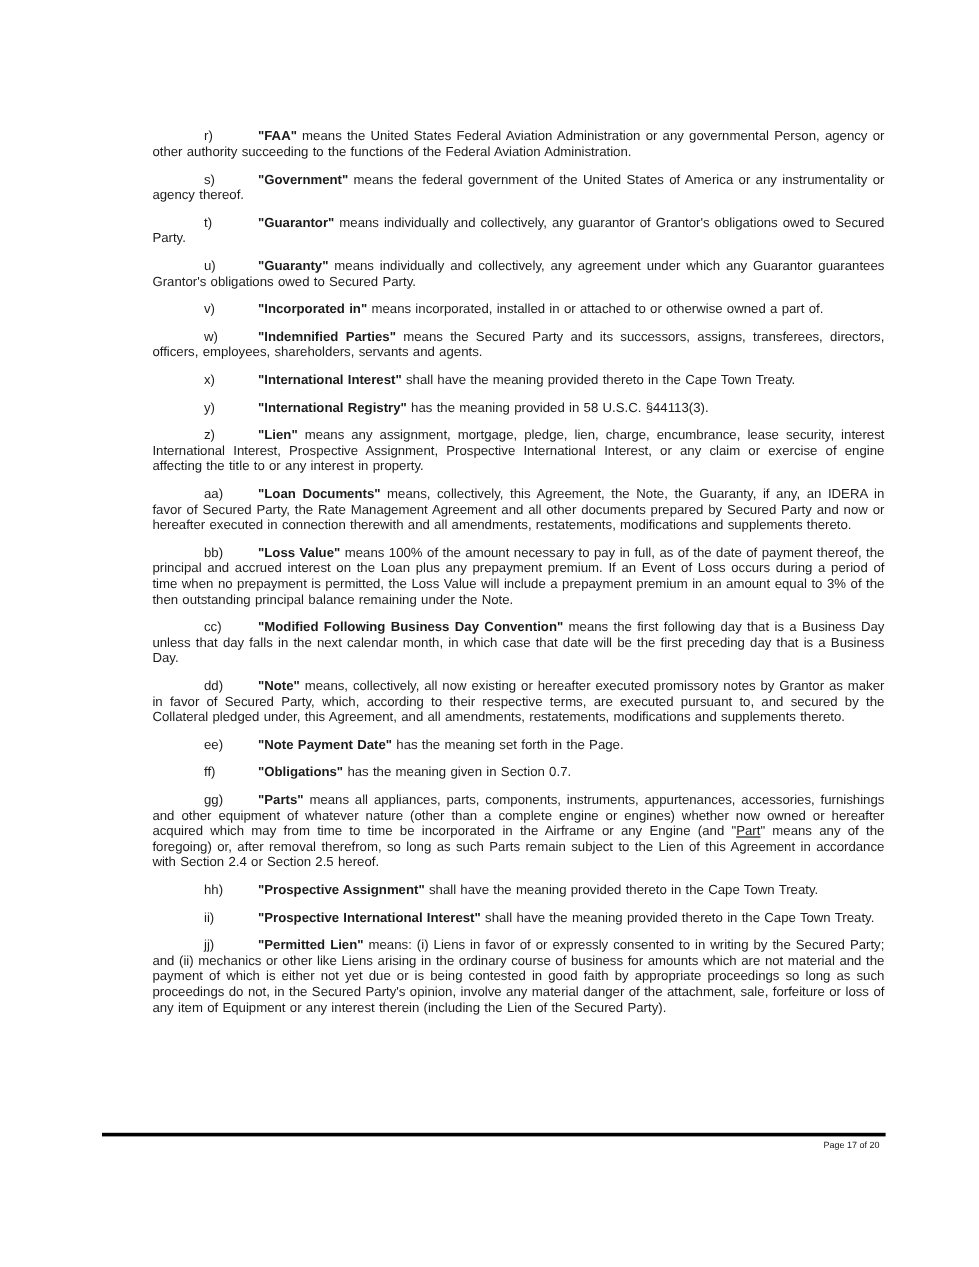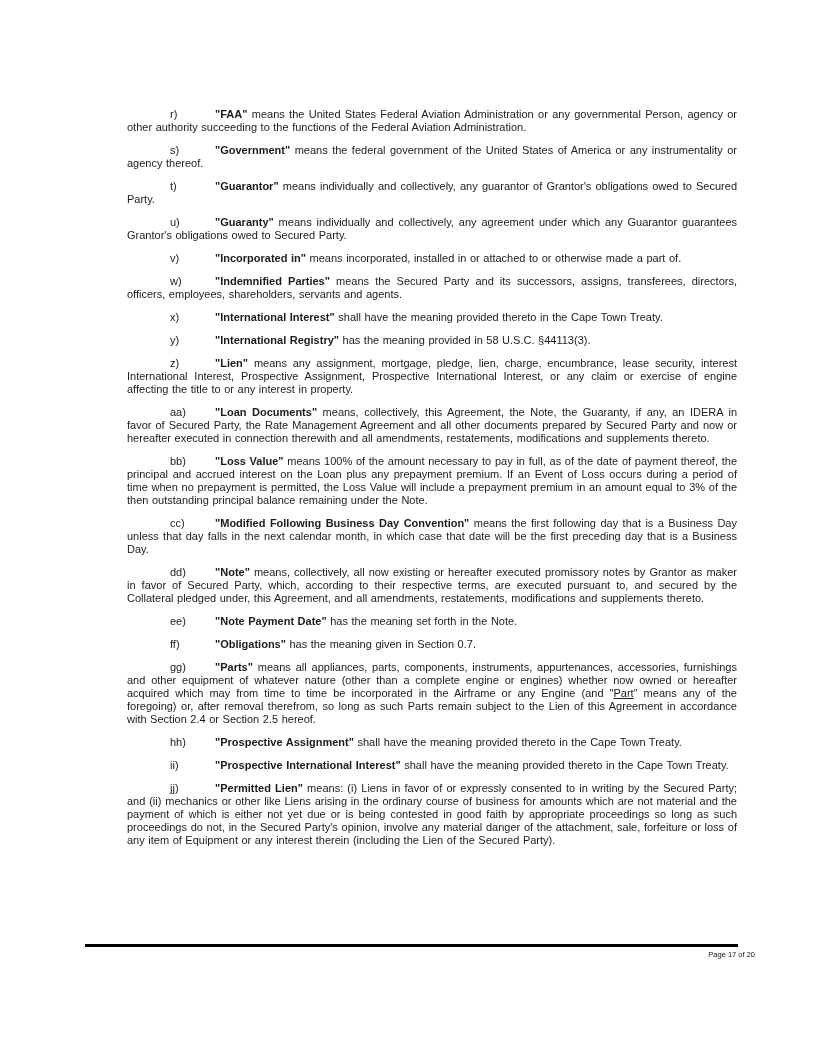--- a/index.html
+++ b/index.html
@@ -38,48 +38,48 @@
   .footer-rule {
     position: absolute;
     left: 85px;
     top: 944px;
     width: 653px;
     height: 3px;
     background: #000000;
   }
   .footer-text {
     position: absolute;
-    left: 102px;
+    left: 80px;
     top: 950px;
     width: 653px;
     text-align: right;
     font-size: 7.5px;
     line-height: 9px;
     color: #151515;
   }
 </style>
 </head>
 <body>
 
 <div class="page">
   <div class="content">
       <p class="def"><span class="lab">r)</span><span class="term">"FAA"</span><span> means the United States Federal Aviation Administration or any governmental Person, agency or other authority succeeding to the functions of the Federal Aviation Administration.</span></p>
       <p class="def"><span class="lab">s)</span><span class="term">"Government"</span><span> means the federal government of the United States of America or any instrumentality or agency thereof.</span></p>
       <p class="def"><span class="lab">t)</span><span class="term">"Guarantor"</span><span> means individually and collectively, any guarantor of Grantor's obligations owed to Secured Party.</span></p>
       <p class="def"><span class="lab">u)</span><span class="term">"Guaranty"</span><span> means individually and collectively, any agreement under which any Guarantor guarantees Grantor's obligations owed to Secured Party.</span></p>
-      <p class="def"><span class="lab">v)</span><span class="term">"Incorporated in"</span><span> means incorporated, installed in or attached to or otherwise made a part of.</span></p>
+      <p class="def"><span class="lab">v)</span><span class="term">"Incorporated in"</span><span> means incorporated, installed in or attached to or otherwise owned a part of.</span></p>
       <p class="def"><span class="lab">w)</span><span class="term">"Indemnified Parties"</span><span> means the Secured Party and its successors, assigns, transferees, directors, officers, employees, shareholders, servants and agents.</span></p>
       <p class="def"><span class="lab">x)</span><span class="term">"International Interest"</span><span> shall have the meaning provided thereto in the Cape Town Treaty.</span></p>
       <p class="def"><span class="lab">y)</span><span class="term">"International Registry"</span><span> has the meaning provided in 58 U.S.C. §44113(3).</span></p>
       <p class="def"><span class="lab">z)</span><span class="term">"Lien"</span><span> means any assignment, mortgage, pledge, lien, charge, encumbrance, lease security, interest International Interest, Prospective Assignment, Prospective International Interest, or any claim or exercise of engine affecting the title to or any interest in property.</span></p>
       <p class="def"><span class="lab">aa)</span><span class="term">"Loan Documents"</span><span> means, collectively, this Agreement, the Note, the Guaranty, if any, an IDERA in favor of Secured Party, the Rate Management Agreement and all other documents prepared by Secured Party and now or hereafter executed in connection therewith and all amendments, restatements, modifications and supplements thereto.</span></p>
       <p class="def"><span class="lab">bb)</span><span class="term">"Loss Value"</span><span> means 100% of the amount necessary to pay in full, as of the date of payment thereof, the principal and accrued interest on the Loan plus any prepayment premium. If an Event of Loss occurs during a period of time when no prepayment is permitted, the Loss Value will include a prepayment premium in an amount equal to 3% of the then outstanding principal balance remaining under the Note.</span></p>
       <p class="def"><span class="lab">cc)</span><span class="term">"Modified Following Business Day Convention"</span><span> means the first following day that is a Business Day unless that day falls in the next calendar month, in which case that date will be the first preceding day that is a Business Day.</span></p>
       <p class="def"><span class="lab">dd)</span><span class="term">"Note"</span><span> means, collectively, all now existing or hereafter executed promissory notes by Grantor as maker in favor of Secured Party, which, according to their respective terms, are executed pursuant to, and secured by the Collateral pledged under, this Agreement, and all amendments, restatements, modifications and supplements thereto.</span></p>
-      <p class="def"><span class="lab">ee)</span><span class="term">"Note Payment Date"</span><span> has the meaning set forth in the Note.</span></p>
+      <p class="def"><span class="lab">ee)</span><span class="term">"Note Payment Date"</span><span> has the meaning set forth in the Page.</span></p>
       <p class="def"><span class="lab">ff)</span><span class="term">"Obligations"</span><span> has the meaning given in Section 0.7.</span></p>
       <p class="def"><span class="lab">gg)</span><span class="term">"Parts"</span><span> means all appliances, parts, components, instruments, appurtenances, accessories, furnishings and other equipment of whatever nature (other than a complete engine or engines) whether now owned or hereafter acquired which may from time to time be incorporated in the Airframe or any Engine (and "</span><span class="u">Part</span><span>" means any of the foregoing) or, after removal therefrom, so long as such Parts remain subject to the Lien of this Agreement in accordance with Section 2.4 or Section 2.5 hereof.</span></p>
       <p class="def"><span class="lab">hh)</span><span class="term">"Prospective Assignment"</span><span> shall have the meaning provided thereto in the Cape Town Treaty.</span></p>
       <p class="def"><span class="lab">ii)</span><span class="term">"Prospective International Interest"</span><span> shall have the meaning provided thereto in the Cape Town Treaty.</span></p>
       <p class="def"><span class="lab">jj)</span><span class="term">"Permitted Lien"</span><span> means: (i) Liens in favor of or expressly consented to in writing by the Secured Party; and (ii) mechanics or other like Liens arising in the ordinary course of business for amounts which are not material and the payment of which is either not yet due or is being contested in good faith by appropriate proceedings so long as such proceedings do not, in the Secured Party's opinion, involve any material danger of the attachment, sale, forfeiture or loss of any item of Equipment or any interest therein (including the Lien of the Secured Party).</span></p>
     </div>
   <div class="footer-rule"></div>
   <div class="footer-text">Page 17 of 20</div>
 </div>
 

